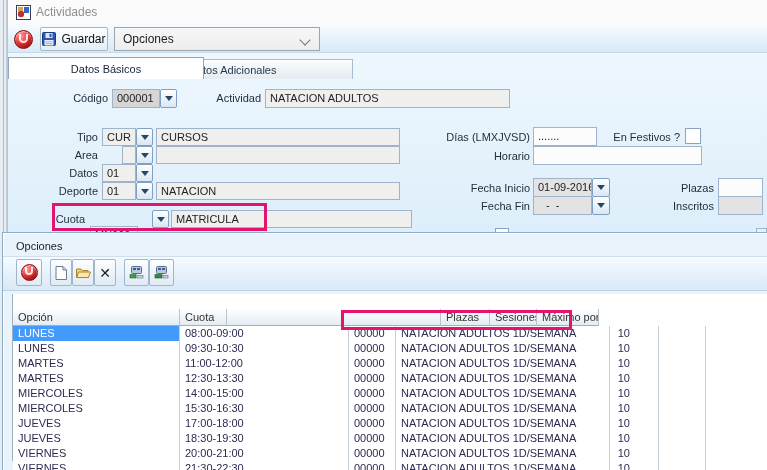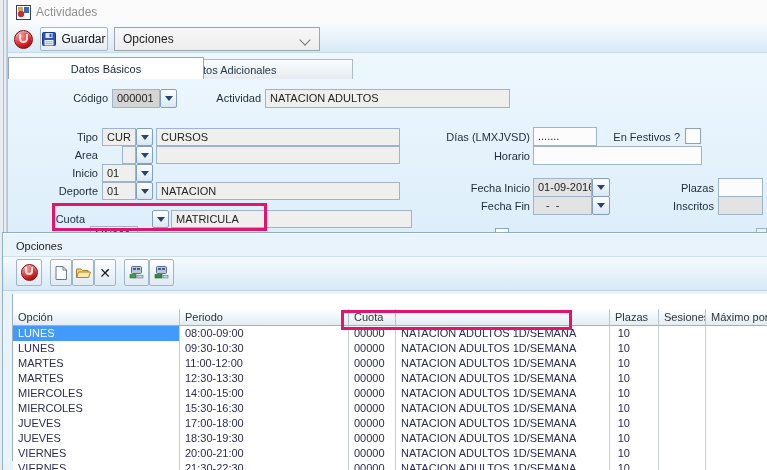--- a/index.html
+++ b/index.html
@@ -115,21 +115,21 @@
   <div class="abs lbl" style="left:40px;top:131px;width:58px;">Tipo</div>
   <div class="abs field" style="left:102px;top:128px;width:34px;height:18px;">CUR</div>
   <div class="abs arrow-btn" style="left:136px;top:128px;width:17px;height:18px;"></div>
   <div class="abs field" style="left:156px;top:128px;width:244px;height:18px;">CURSOS</div>
 
   <div class="abs lbl" style="left:40px;top:149px;width:58px;">Area</div>
   <div class="abs field" style="left:122px;top:146px;width:14px;height:18px;"></div>
   <div class="abs arrow-btn" style="left:136px;top:146px;width:17px;height:18px;"></div>
   <div class="abs field" style="left:156px;top:146px;width:244px;height:18px;"></div>
 
-  <div class="abs lbl" style="left:40px;top:167px;width:58px;">Inicio</div>
+  <div class="abs lbl" style="left:40px;top:167px;width:58px;">Datos</div>
   <div class="abs field" style="left:102px;top:164px;width:34px;height:18px;">01</div>
   <div class="abs arrow-btn" style="left:136px;top:164px;width:17px;height:18px;"></div>
 
   <div class="abs lbl" style="left:40px;top:185px;width:58px;">Deporte</div>
   <div class="abs field" style="left:102px;top:182px;width:34px;height:18px;">01</div>
   <div class="abs arrow-btn" style="left:136px;top:182px;width:17px;height:18px;"></div>
   <div class="abs field" style="left:156px;top:182px;width:244px;height:18px;">NATACION</div>
 
   <div class="abs lbl" style="left:30px;top:213px;width:55px;">Cuota</div>
   <div class="abs field" style="left:90px;top:210px;width:48px;height:18px;margin-top:16px;">MN000</div>
@@ -197,21 +197,20 @@
       <rect x="4" y="2" width="3" height="2" fill="#3f5a9e"></rect>
         <rect x="8" y="2" width="3" height="2" fill="#3f5a9e"></rect>
       <rect x="1" y="8.5" width="7" height="3.5" fill="#2f8a3c" stroke="#1e5f28" stroke-width="0.6"></rect>
       <rect x="9" y="9.5" width="5" height="2.5" fill="#c9d4de" stroke="#5a6f86" stroke-width="0.6"></rect>
     </svg>
   </div>
 
   <div class="abs tbl" id="options-table">
       <div class="trow">
         <div class="th" style="width: 167px;">Opción</div>
-        <div class="th" style="width: 169px;">Periodo</div>
         <div class="th" style="width: 47px;">Cuota</div>
         <div class="th" style="width: 214px;"></div>
         <div class="th" style="width: 49px;">Plazas</div>
         <div class="th" style="width: 47px;">Sesiones</div>
         <div class="th" style="width: 62px;">Máximo por</div>
       </div>
       <div class="trow">
         <div class="td sel" style="width: 167px;">LUNES</div>
         <div class="td" style="width: 169px;">08:00-09:00</div>
         <div class="td" style="width: 47px;">00000</div>

